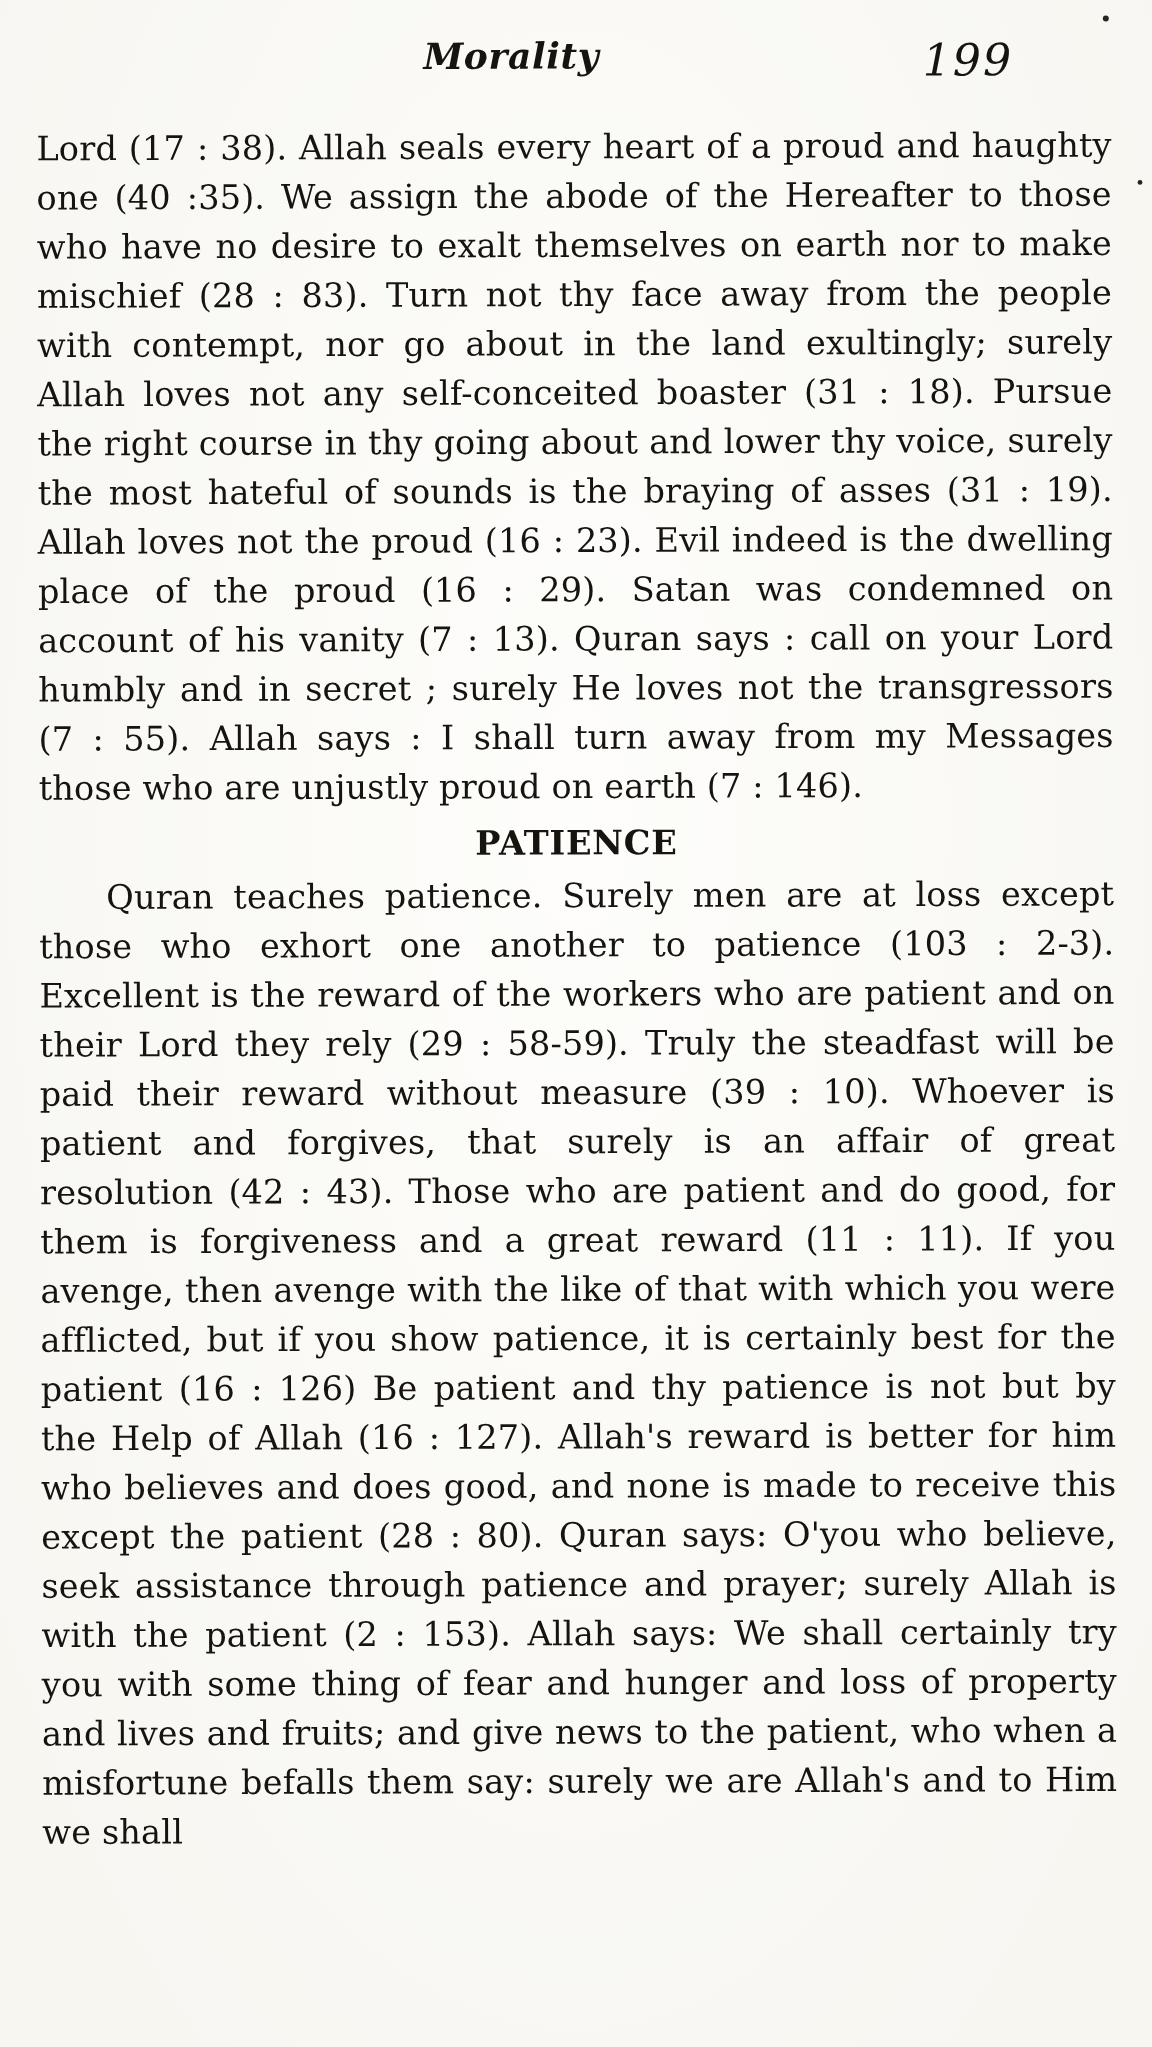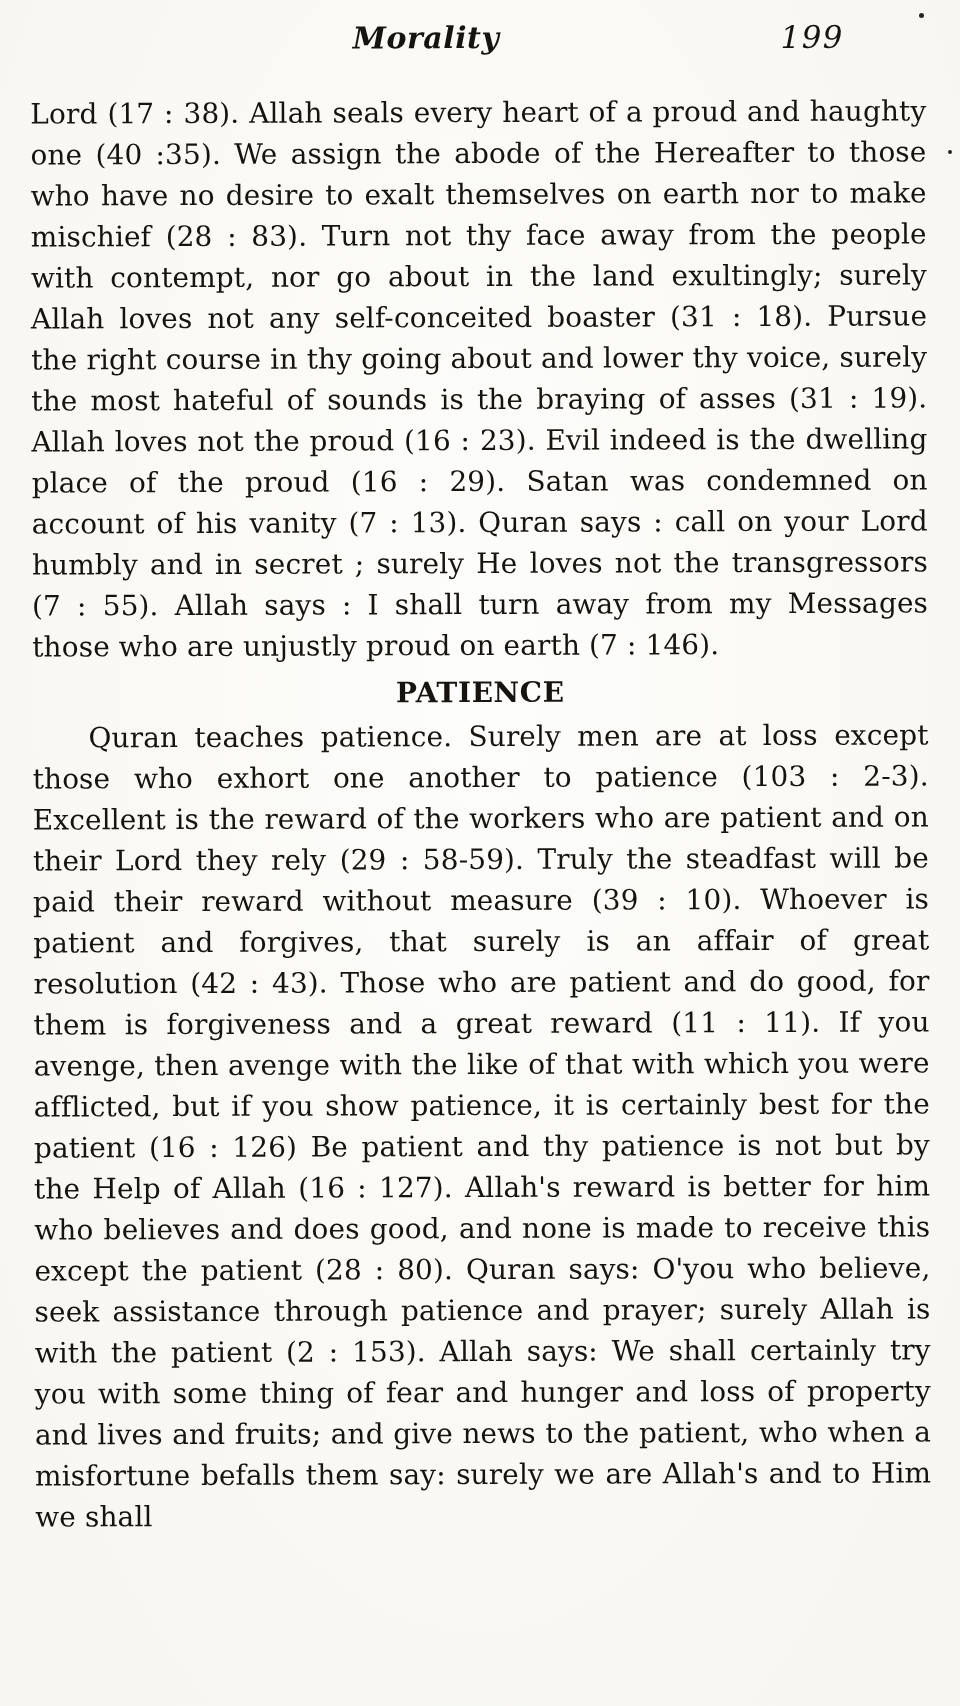--- a/index.html
+++ b/index.html
@@ -12,21 +12,21 @@
     background: #fbfaf5;
     font-family: "DejaVu Serif", "Liberation Serif", serif;
     color: #17130f;
     overflow: hidden;
   }
   .page {
     position: relative;
     box-sizing: border-box;
     width: 960px;
     height: 1706px;
-    padding: 16px 34px 0 30px;
+    padding: 26px 34px 0 30px;
     background:
       radial-gradient(ellipse at 50% 40%, rgba(255,255,255,0.6), rgba(0,0,0,0.015) 90%),
       #fbfaf5;
   }
   .page-inner {
     transform: rotate(-0.2deg);
     transform-origin: 50% 0;
   }
   .page-header {
     position: relative;
@@ -42,21 +42,21 @@
     font-style: italic;
     font-weight: bold;
     font-size: 30px;
     letter-spacing: 0.5px;
   }
   .page-number {
     position: absolute;
     top: 0;
     right: 82px;
     font-style: italic;
-    font-size: 31px;
+    font-size: 37px;
     letter-spacing: 1.5px;
   }
   .body-para {
     font-size: 28px;
     line-height: 41px;
     text-align: justify;
     margin: 0;
     letter-spacing: 0.1px;
   }
   .para-1 {

